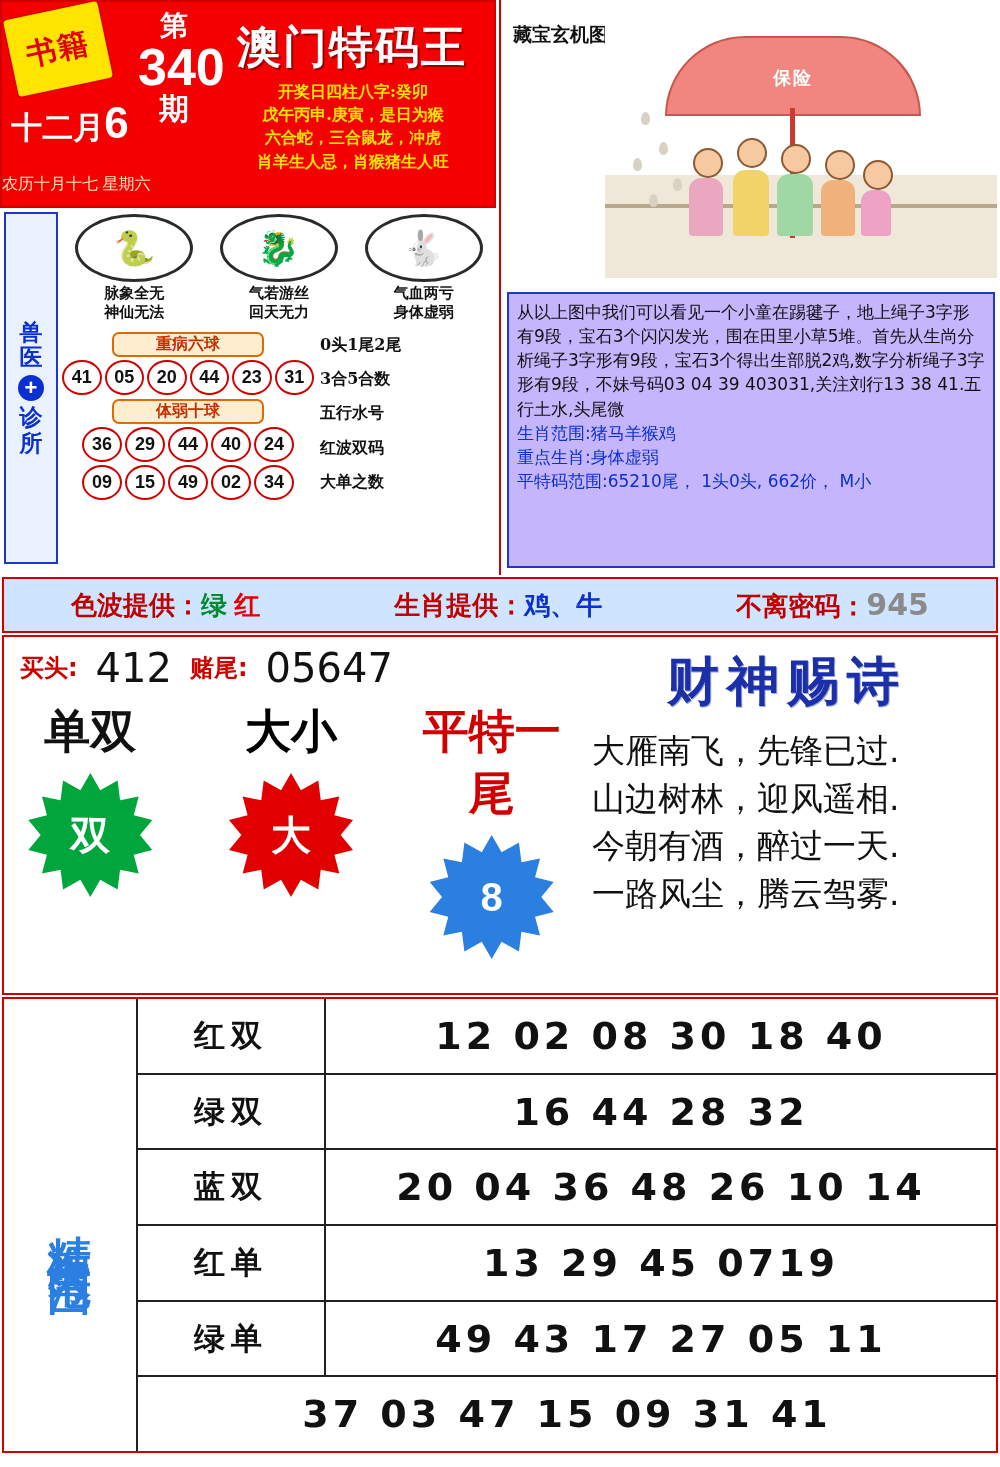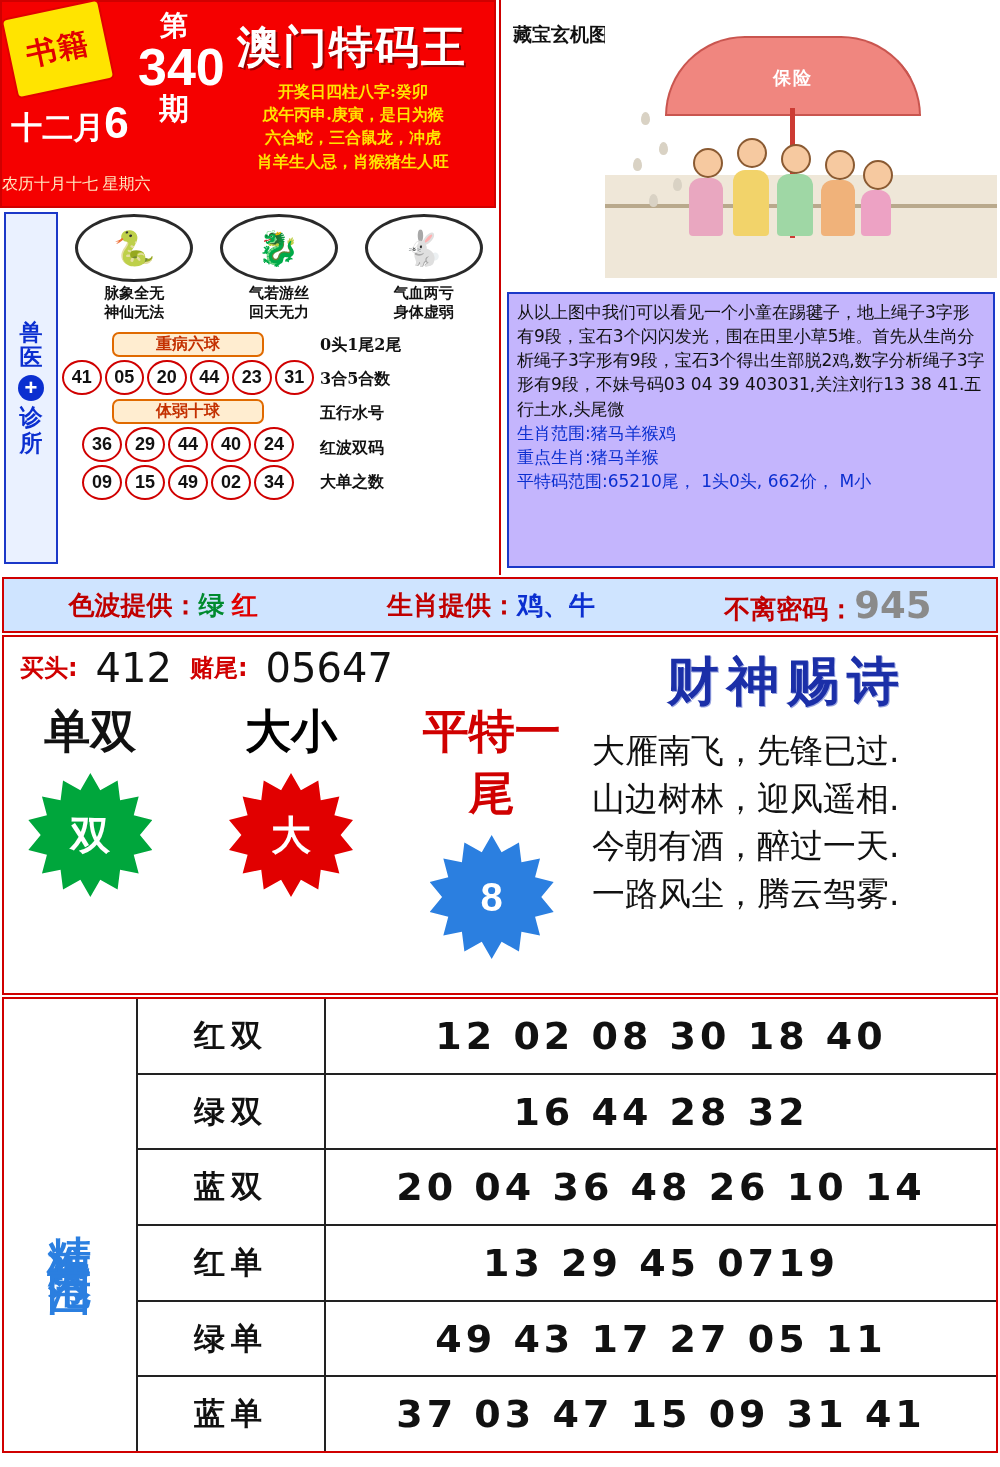--- a/index.html
+++ b/index.html
@@ -134,21 +134,21 @@
   
   .bluebar{
     width:996px;height:56px;margin:2px;
     background:#cfe4ff;border:2px solid #d00000;box-sizing:border-box;
     display:flex;align-items:center;justify-content:space-around;
     font-size:26px;font-weight:bold;color:#c00000;
   }
   .bluebar .v-green{color:#008a2e;}
   .bluebar .v-red{color:#e00000;}
   .bluebar .v-blue{color:#0b2fd0;}
-  .bluebar .v-num{color:#8a8a8a;font-size:37px;font-family:"DejaVu Sans",sans-serif;}
+  .bluebar .v-num{color:#8a8a8a;font-size:30px;font-family:"DejaVu Sans",sans-serif;}
 
   
   .middle{
     position:relative;width:996px;height:360px;margin:2px;
     border:2px solid #d00000;box-sizing:border-box;display:flex;
   }
   .mid-left{width:574px;position:relative;border-right:0;}
   .mid-right{flex:1;position:relative;}
   .hdrow{display:flex;align-items:center;padding:8px 0 0 16px;gap:18px;}
   .hd-label{font-size:24px;font-weight:bold;color:#d00000;font-family:"DejaVu Sans",sans-serif;}
@@ -346,21 +346,21 @@
         <div class="kid" style="left:216px;width:34px;height:56px;background:#f0b27a;"></div>
         <div class="head" style="left:220px;top:142px;"></div>
 
         <div class="kid" style="left:256px;width:30px;height:46px;background:#eda2c4;"></div>
         <div class="head" style="left:258px;top:152px;"></div>
       </div>
 
       <div class="textbox">
         <div>从以上图中我们可以看见一个小童在踢毽子，地上绳子3字形有9段，宝石3个闪闪发光，围在田里小草5堆。首先从生尚分析绳子3字形有9段，宝石3个得出生部脱2鸡,数字分析绳子3字形有9段，不妹号码03 04 39 403031,关注刘行13 38 41.五行土水,头尾微</div>
         <div class="blue">生肖范围:猪马羊猴鸡</div>
-        <div class="blue">重点生肖:猪马羊猴</div>
+        <div class="blue">重点生肖:身体虚弱</div>
         <div class="blue">平特码范围:65210尾， 1头0头, 662价， M小</div>
       </div>
     </div>
   </div>
 
   <div class="bluebar">
     <div>
       <span>色波提供：</span><span class="v-green">绿</span>&nbsp;<span class="v-red">红</span>
     </div>
     <div>
@@ -435,19 +435,18 @@
       </div>
       <div class="trow">
         <div class="tname">红单</div>
         <div class="tvals">13 29 45 0719</div>
       </div>
       <div class="trow">
         <div class="tname">绿单</div>
         <div class="tvals">49 43 17 27 05 11</div>
       </div>
       <div class="trow">
-        <div class="tname">蓝单</div>
         <div class="tvals">37 03 47 15 09 31 41</div>
       </div>
     </div>
   </div>
 
 </div>
 
 </body></html>

